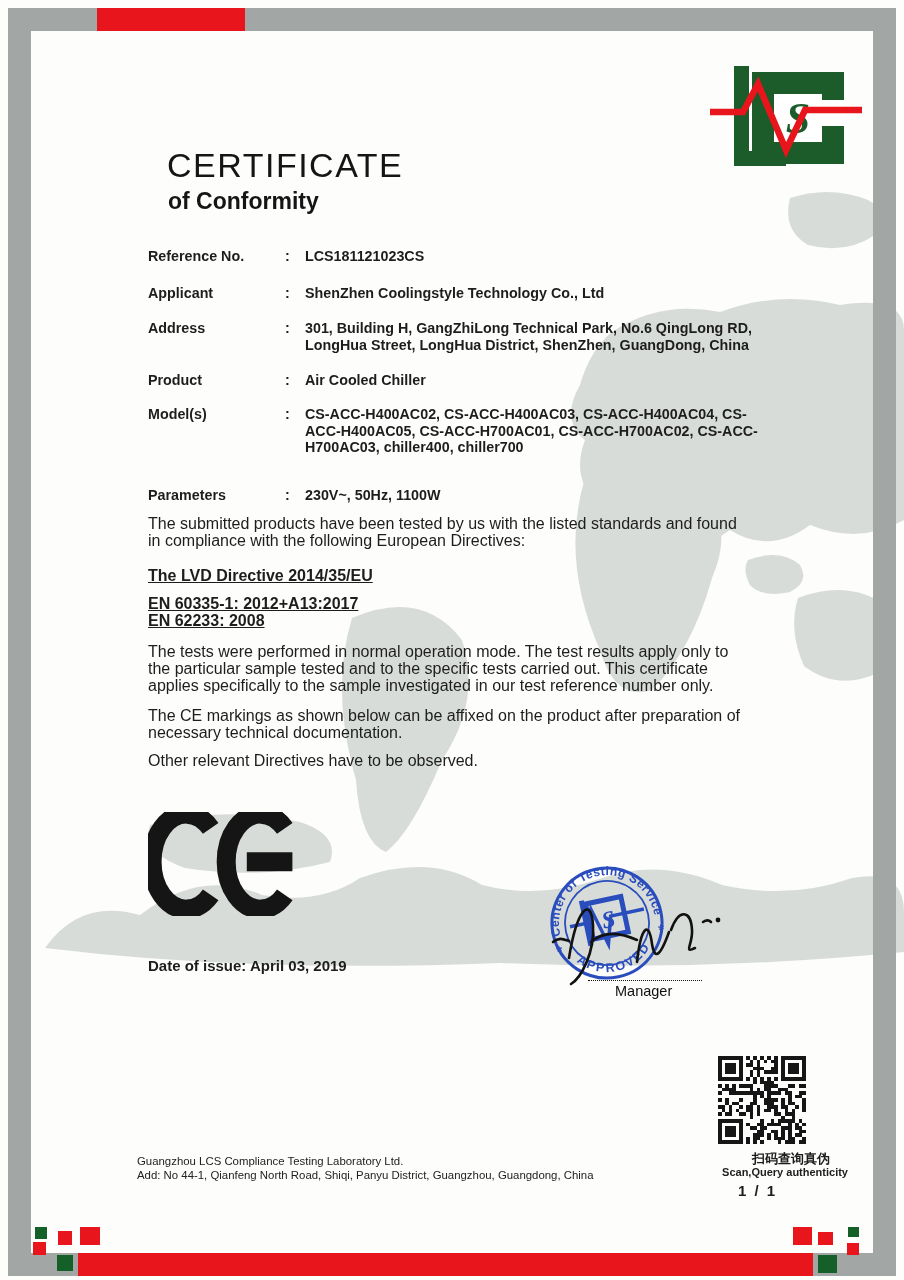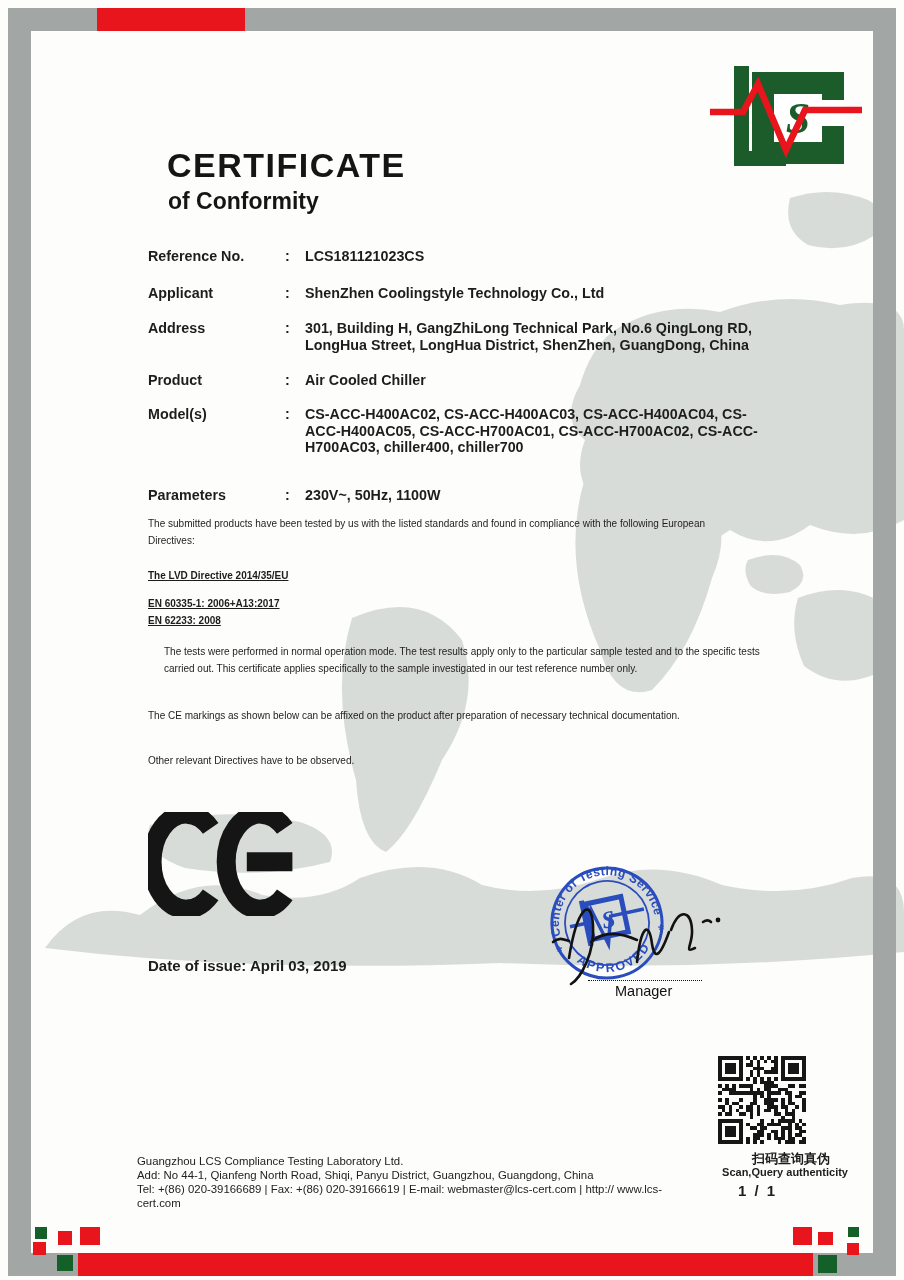--- a/index.html
+++ b/index.html
@@ -10,27 +10,27 @@
   .abs{position:absolute;}
   
   .bar{position:absolute;background:#a2a6a4;z-index:3;}
   .red{background:#e8151c;}
   .green{background:#156029;}
   .sq{position:absolute;z-index:4;}
   
   #watermark{position:absolute;left:0;top:0;z-index:1;}
   
   .content{z-index:5;}
-  .title-main{font-size:34px;font-weight:bold;letter-spacing:1.5px;color:#151515;}
+  .title-main{font-size:34px;font-weight:normal;letter-spacing:1.5px;color:#151515;}
   .title-sub{font-size:23px;font-weight:bold;color:#151515;}
   .frow{position:absolute;left:148px;width:640px;font-size:14.3px;font-weight:bold;line-height:16.5px;z-index:5;}
   .frow .lbl{display:inline-block;width:137px;vertical-align:top;}
   .frow .col{display:inline-block;width:20px;vertical-align:top;}
   .frow .val{display:inline-block;width:475px;vertical-align:top;}
-  .para{position:absolute;left:148px;width:605px;font-size:10px;line-height:16.8px;z-index:5;}
+  .para{position:absolute;left:148px;width:605px;font-size:16px;line-height:16.8px;z-index:5;}
   .bold{font-weight:bold;text-decoration:underline;}
   .date-line{font-size:15px;font-weight:bold;z-index:6;}
   .sig-dots{border-bottom:1.6px dotted #111;z-index:8;}
   .manager{font-size:14.5px;color:#111;z-index:8;}
   .qr-cap{font-size:13px;font-weight:bold;text-align:right;z-index:5;}
   .qr-page{font-size:15px;font-weight:bold;text-align:center;letter-spacing:2px;z-index:5;}
   .footer{font-size:11.4px;line-height:13.9px;color:#222;z-index:5;}
 </style>
 </head>
 <body>
@@ -94,23 +94,23 @@
 </div>
 <div class="frow" style="top:406px;">
   <span class="lbl">Model(s)</span><span class="col">:</span><span class="val">CS-ACC-H400AC02, CS-ACC-H400AC03, CS-ACC-H400AC04, CS-ACC-H400AC05, CS-ACC-H700AC01, CS-ACC-H700AC02, CS-ACC-H700AC03, chiller400, chiller700</span>
 </div>
 <div class="frow" style="top:487px;">
   <span class="lbl">Parameters</span><span class="col">:</span><span class="val">230V~, 50Hz, 1100W</span>
 </div>
 
 <div class="para" style="top:516px;">The submitted products have been tested by us with the listed standards and found in compliance with the following European Directives:</div>
 <div class="para bold" style="top:568px;">The LVD Directive 2014/35/EU</div>
-<div class="para bold" style="top:596px;">EN 60335-1: 2006+A13:2017</div>
+<div class="para bold" style="top:596px;">EN 60335-1: 2012+A13:2017</div>
 <div class="para bold" style="top:613px;">EN 62233: 2008</div>
-<div class="para" style="top:644px;margin-left:16px;">The tests were performed in normal operation mode. The test results apply only to the particular sample tested and to the specific tests carried out. This certificate applies specifically to the sample investigated in our test reference number only.</div>
+<div class="para" style="top:644px;">The tests were performed in normal operation mode. The test results apply only to the particular sample tested and to the specific tests carried out. This certificate applies specifically to the sample investigated in our test reference number only.</div>
 <div class="para" style="top:708px;">The CE markings as shown below can be affixed on the product after preparation of necessary technical documentation.</div>
 <div class="para" style="top:753px;">Other relevant Directives have to be observed.</div>
 
 <svg class="abs content" style="left:148px;top:812px;" width="152" height="104" viewBox="0 0 160 105">
   <path d="M 66 15 A 36 50 0 1 0 66 85" fill="none" stroke="#151515" stroke-width="20"></path>
   <path d="M 144 15 A 36 50 0 1 0 144 85" fill="none" stroke="#151515" stroke-width="20"></path>
   <path d="M 104 50 L 152 50" fill="none" stroke="#151515" stroke-width="20"></path>
 </svg>
 
 <div class="abs content date-line" style="left:148px;top:957px;">Date of issue: April 03, 2019</div>
@@ -472,14 +472,13 @@
     <rect x="23" y="24" width="1" height="1" fill="#161616"></rect>
     <rect x="24" y="24" width="1" height="1" fill="#161616"></rect>
   </svg>
 <div class="abs qr-cap" style="left:690px;top:1150px;width:140px;">扫码查询真伪</div>
 <div class="abs qr-cap" style="left:672px;top:1166px;width:176px;font-size:11px;">Scan,Query authenticity</div>
 <div class="abs qr-page" style="left:690px;top:1182px;width:135px;">1 / 1</div>
 
 <div class="abs footer" style="left:137px;top:1155px;width:560px;">
   <div>Guangzhou LCS Compliance Testing Laboratory Ltd.</div>
   <div>Add: No 44-1, Qianfeng North Road, Shiqi, Panyu District, Guangzhou, Guangdong, China</div>
-  <div>Tel: +(86) 020-39166689  |  Fax: +(86) 020-39166619   |  E-mail: webmaster@lcs-cert.com  |  http:// www.lcs-cert.com</div>
 </div>
 
 </body></html>

